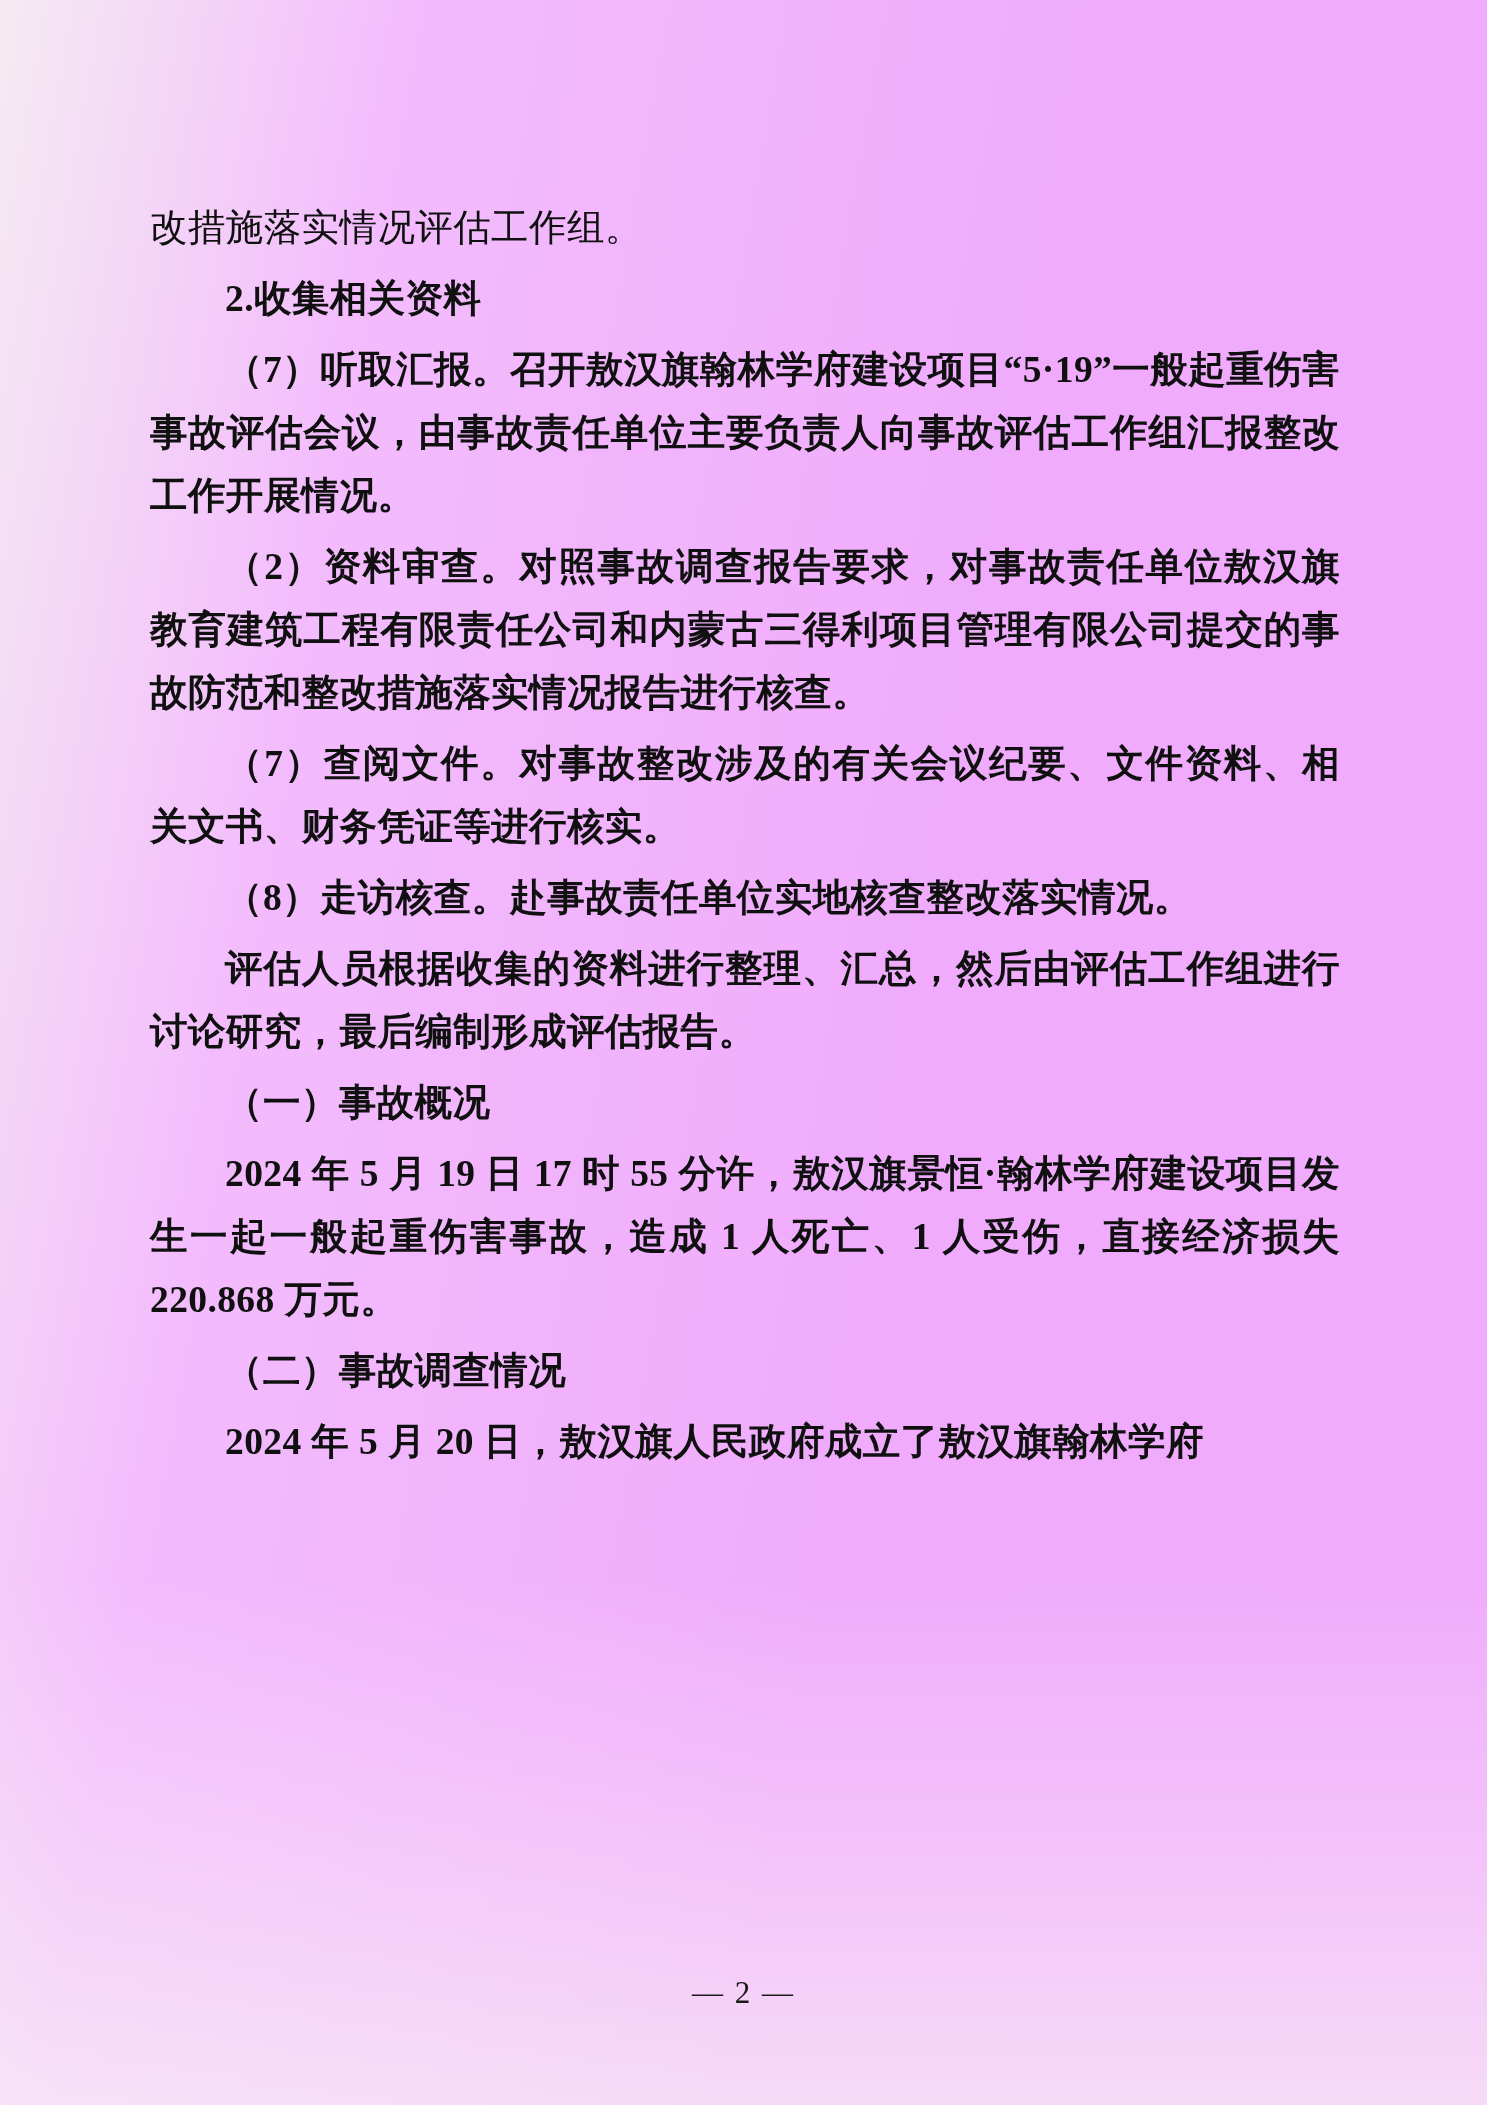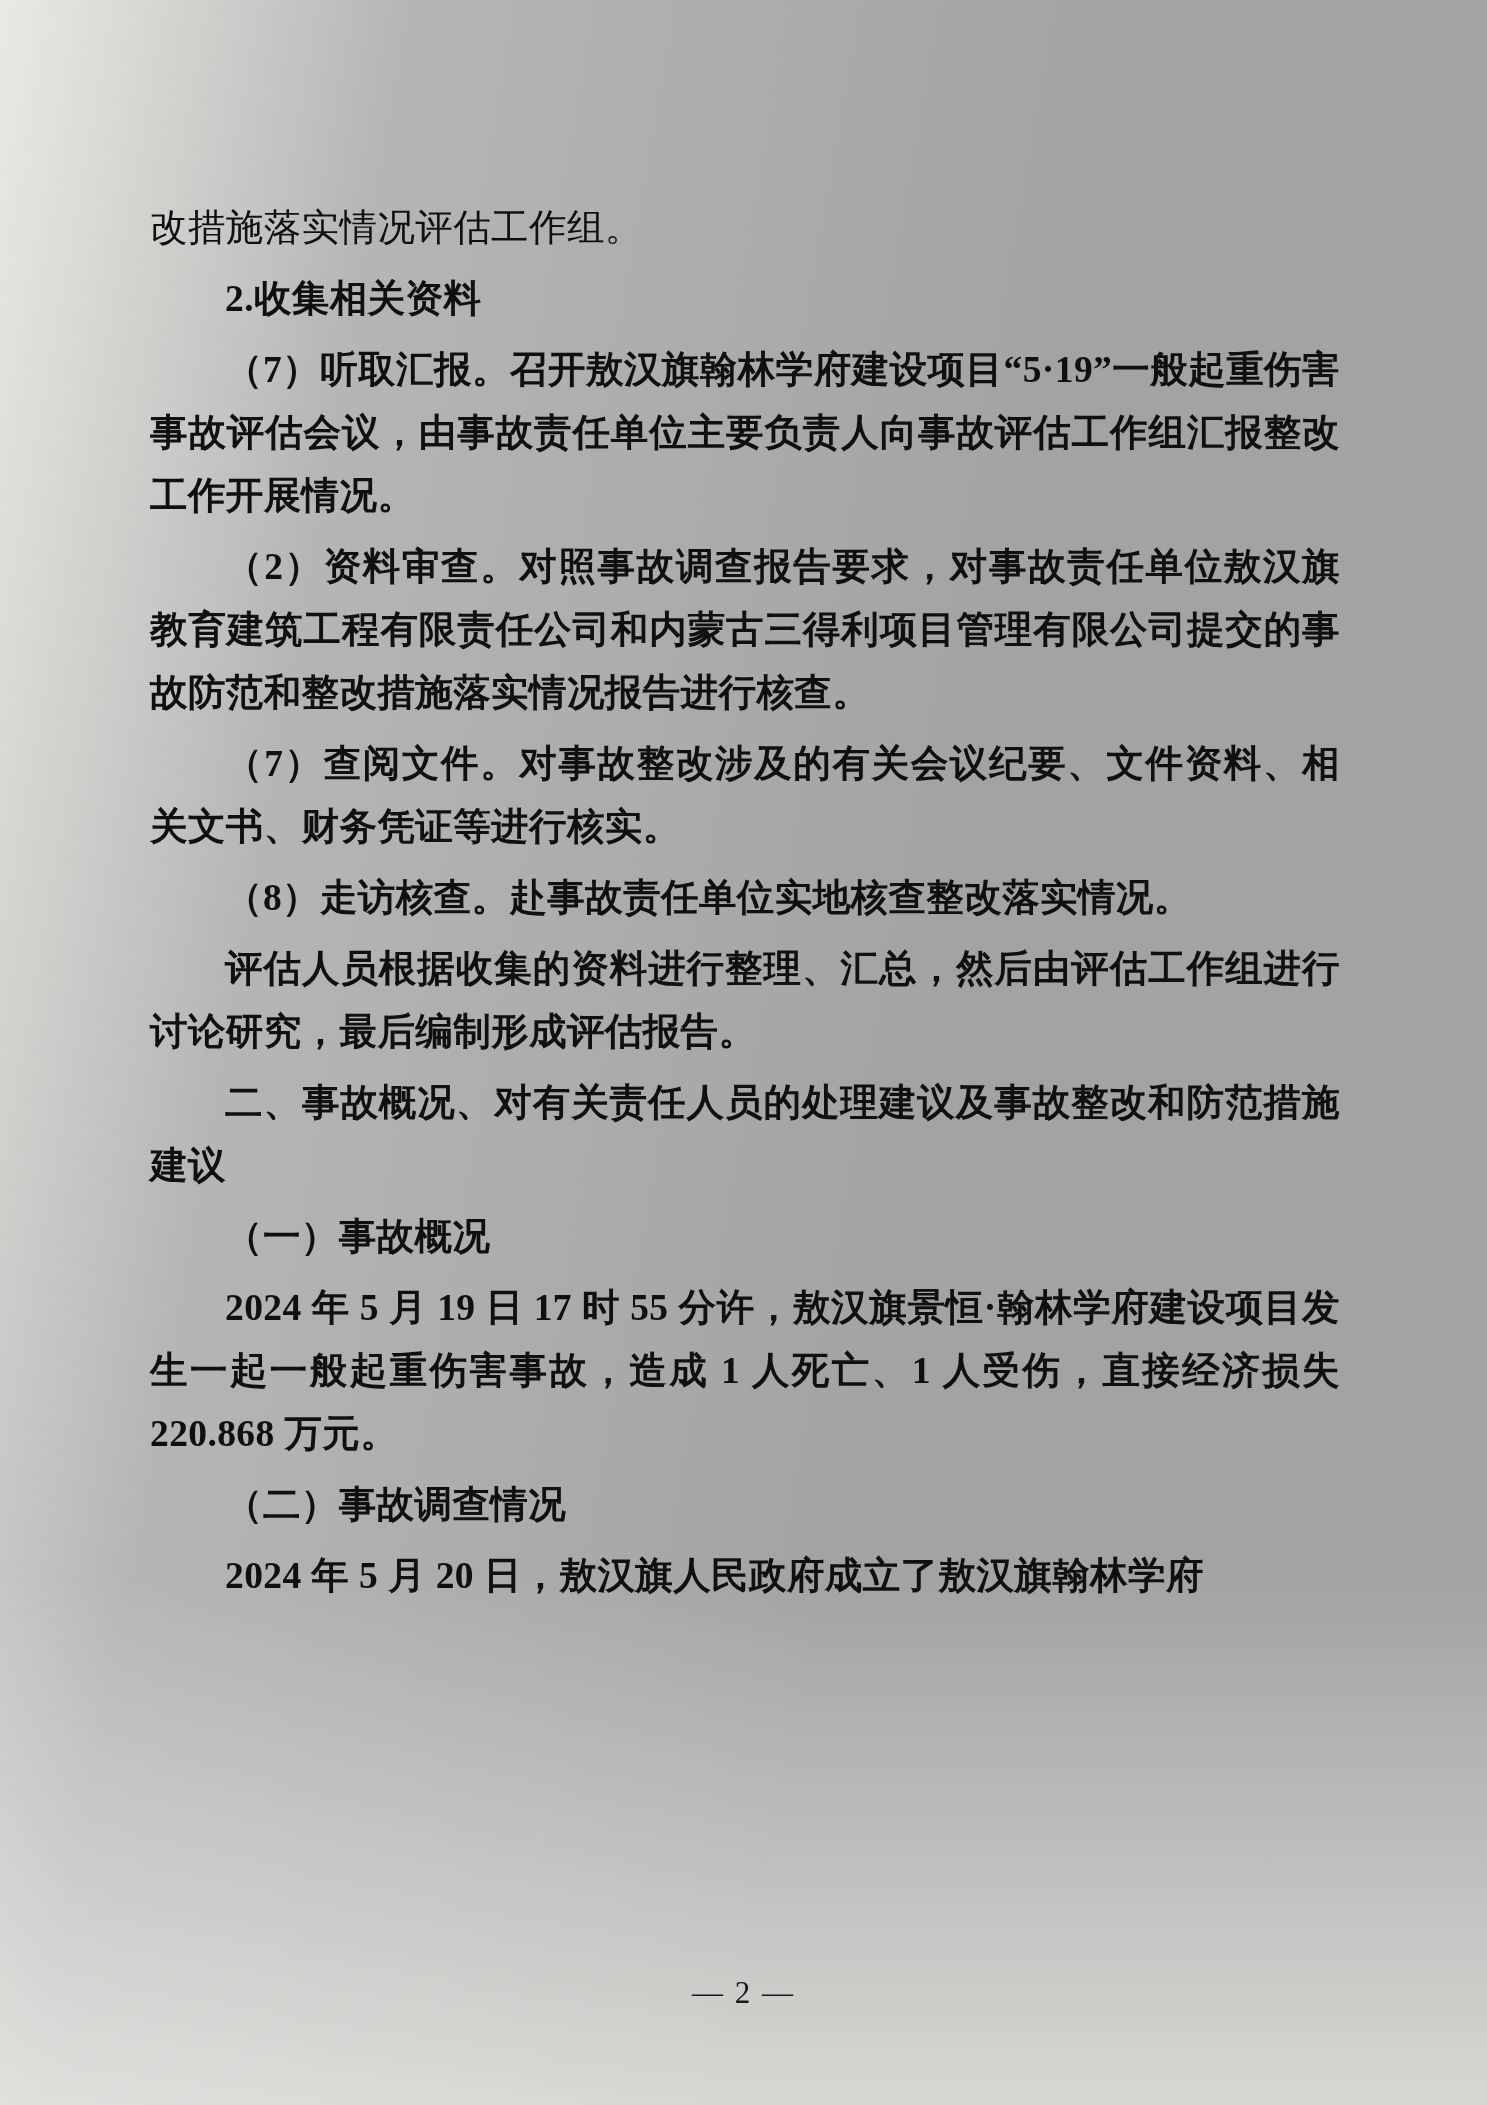--- a/index.html
+++ b/index.html
@@ -4,21 +4,21 @@
 <style>
   html, body {
     margin: 0;
     padding: 0;
     background: #ffffff;
   }
   .page {
     position: relative;
     width: 1487px;
     height: 2105px;
-    background: #a3a3a3;
+    background: #f0abfc;
     box-sizing: border-box;
     overflow: hidden;
   }
   
   .paper-tint {
     position: absolute;
     inset: 0;
     background:
       linear-gradient(100deg, rgba(246,246,240,0.85) 0%, rgba(255,255,255,0.2) 22%, rgba(255,255,255,0) 60%),
       linear-gradient(0deg, rgba(250,249,244,0.6) 0%, rgba(255,255,255,0) 25%);
@@ -67,21 +67,20 @@
   <div class="paper-tint"></div>
 
   <div class="content">
     <p>改措施落实情况评估工作组。</p>
     <p class="indent">2.收集相关资料</p>
     <p class="indent">（7）听取汇报。召开敖汉旗翰林学府建设项目“5·19”一般起重伤害事故评估会议，由事故责任单位主要负责人向事故评估工作组汇报整改工作开展情况。</p>
     <p class="indent">（2）资料审查。对照事故调查报告要求，对事故责任单位敖汉旗教育建筑工程有限责任公司和内蒙古三得利项目管理有限公司提交的事故防范和整改措施落实情况报告进行核查。</p>
     <p class="indent">（7）查阅文件。对事故整改涉及的有关会议纪要、文件资料、相关文书、财务凭证等进行核实。</p>
     <p class="indent">（8）走访核查。赴事故责任单位实地核查整改落实情况。</p>
     <p class="indent">评估人员根据收集的资料进行整理、汇总，然后由评估工作组进行讨论研究，最后编制形成评估报告。</p>
-    <p class="indent bold">二、事故概况、对有关责任人员的处理建议及事故整改和防范措施建议</p>
     <p class="indent">（一）事故概况</p>
     <p class="indent">2024 年 5 月 19 日 17 时 55 分许，敖汉旗景恒·翰林学府建设项目发生一起一般起重伤害事故，造成 1 人死亡、1 人受伤，直接经济损失 220.868 万元。</p>
     <p class="indent">（二）事故调查情况</p>
     <p class="indent">2024 年 5 月 20 日，敖汉旗人民政府成立了敖汉旗翰林学府</p>
   </div>
 
   <div class="footer">— 2 —</div>
 </div>
 
 </body></html>

